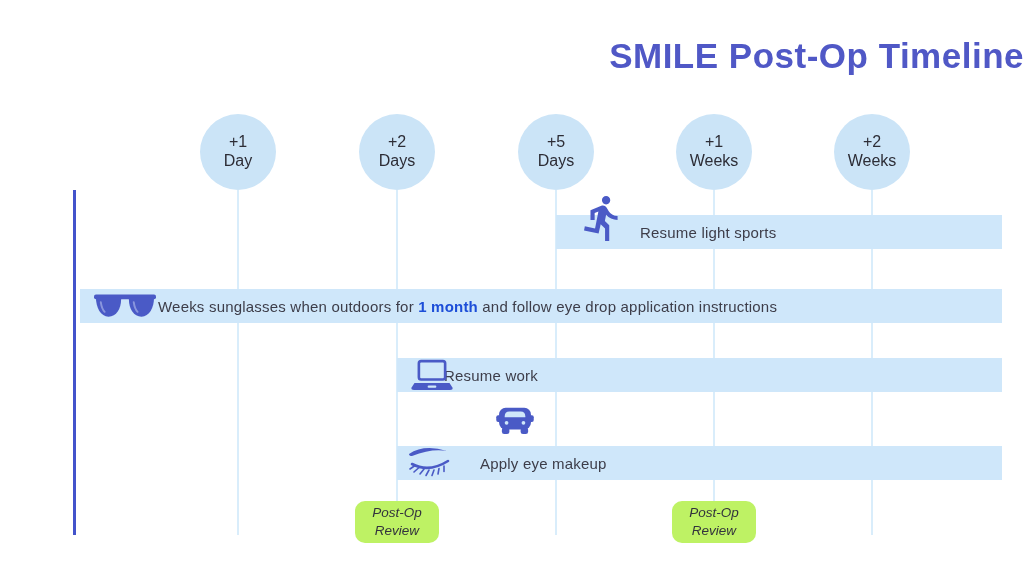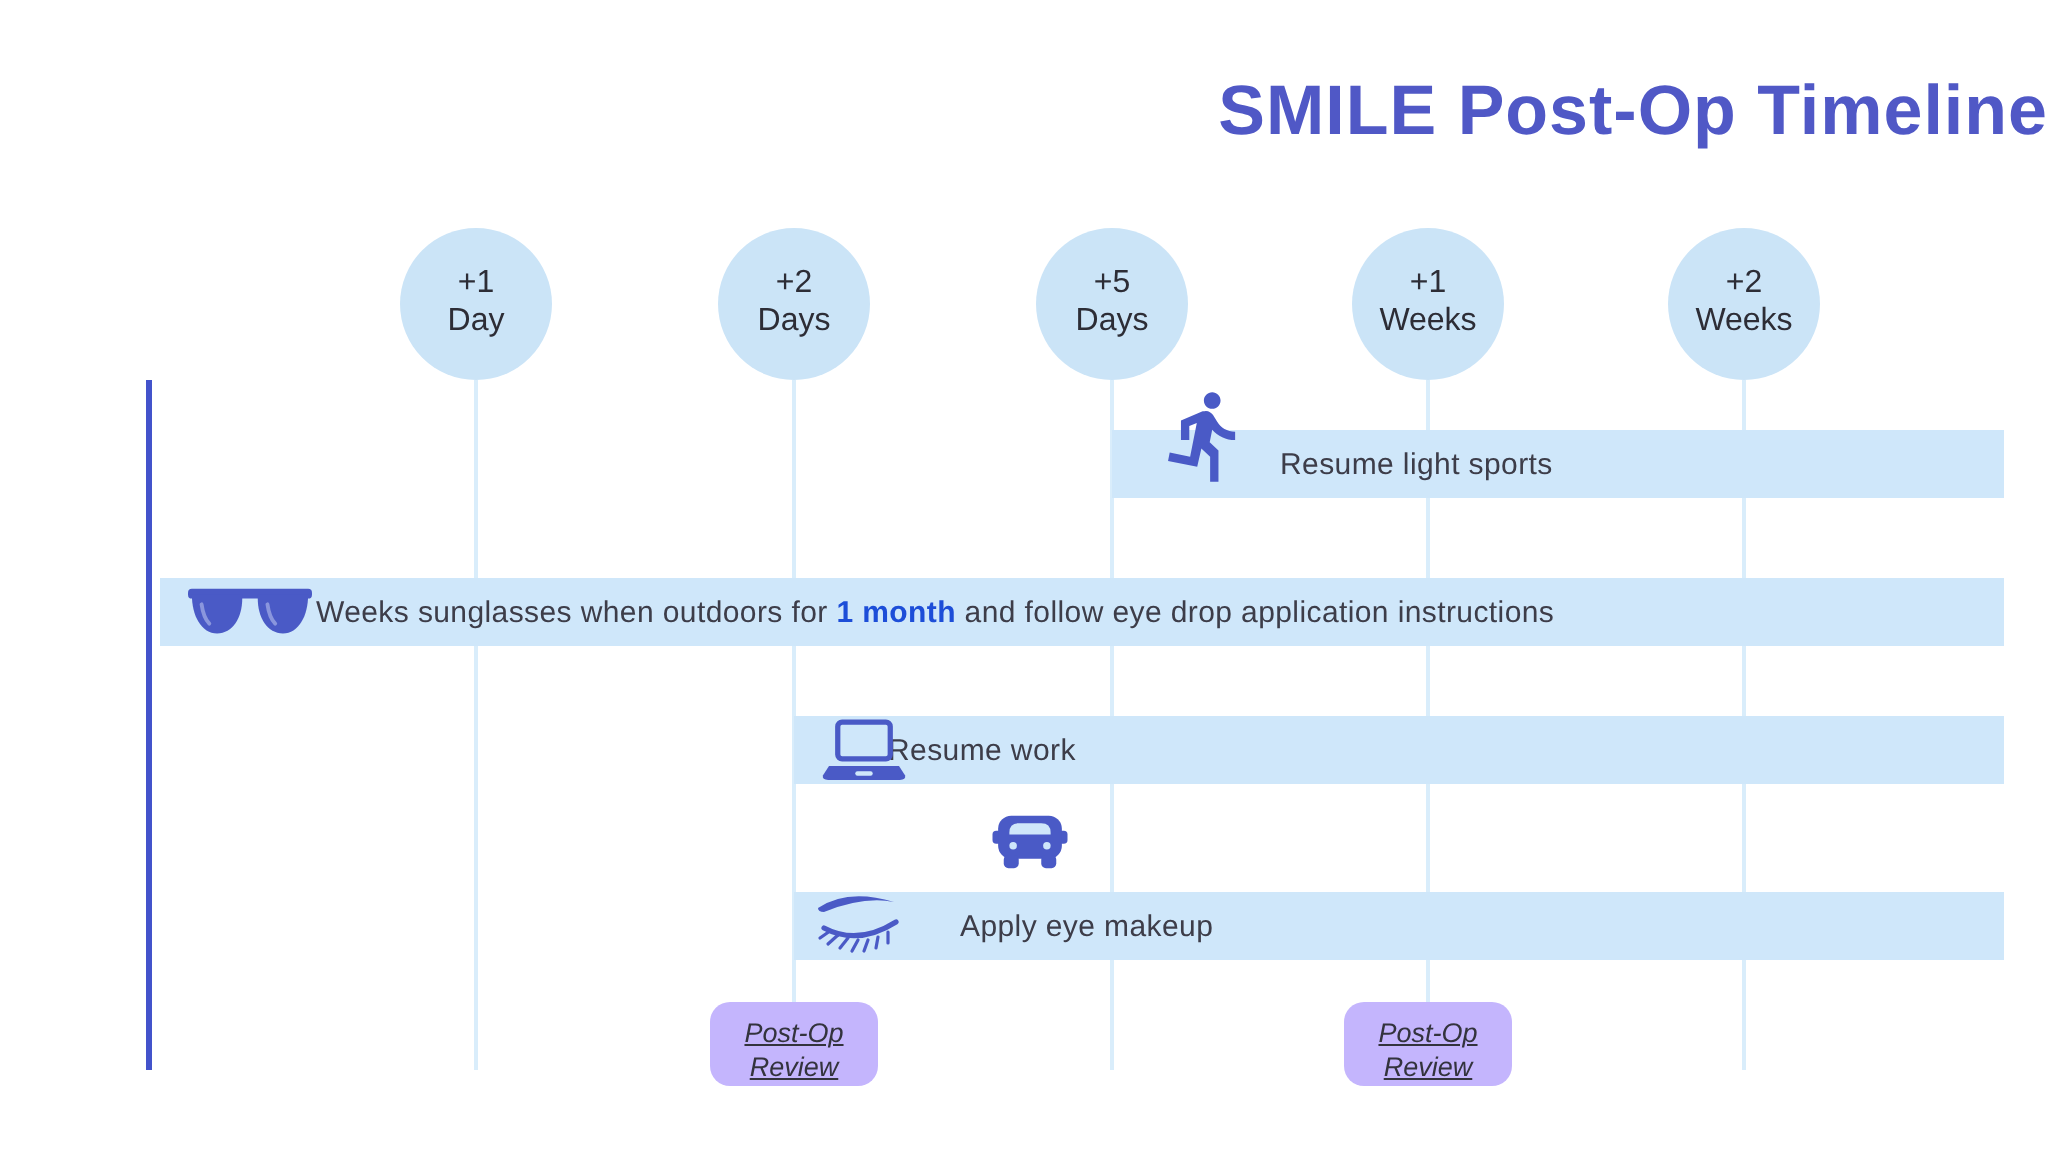--- a/index.html
+++ b/index.html
@@ -35,22 +35,22 @@
     position:absolute;height:34px;background:#cfe7fa;
     display:flex;align-items:center;
     color:#3d3d49;font-size:15px;letter-spacing:.2px;white-space:nowrap;
   }
   .bar b{font-weight:700;color:#1d4ed8;}
   
   .icon{position:absolute;}
   
   .badge{
     position:absolute;top:501px;width:84px;height:42px;border-radius:10px;
-    background:#c4b5fd;display:flex;flex-direction:column;align-items:center;justify-content:flex-end;
-    font-style:italic;font-size:13.5px;line-height:1.3;color:#33333d;text-decoration:underline;
+    background:#bef264;display:flex;flex-direction:column;align-items:center;justify-content:center;
+    font-style:italic;font-size:13.5px;line-height:1.3;color:#33333d;
   }
 </style>
 </head>
 <body>
 
 <div class="canvas">
 
   <h1 class="title">SMILE Post-Op Timeline</h1>
 
   <div class="vline primary" style="left:73px;"></div>

